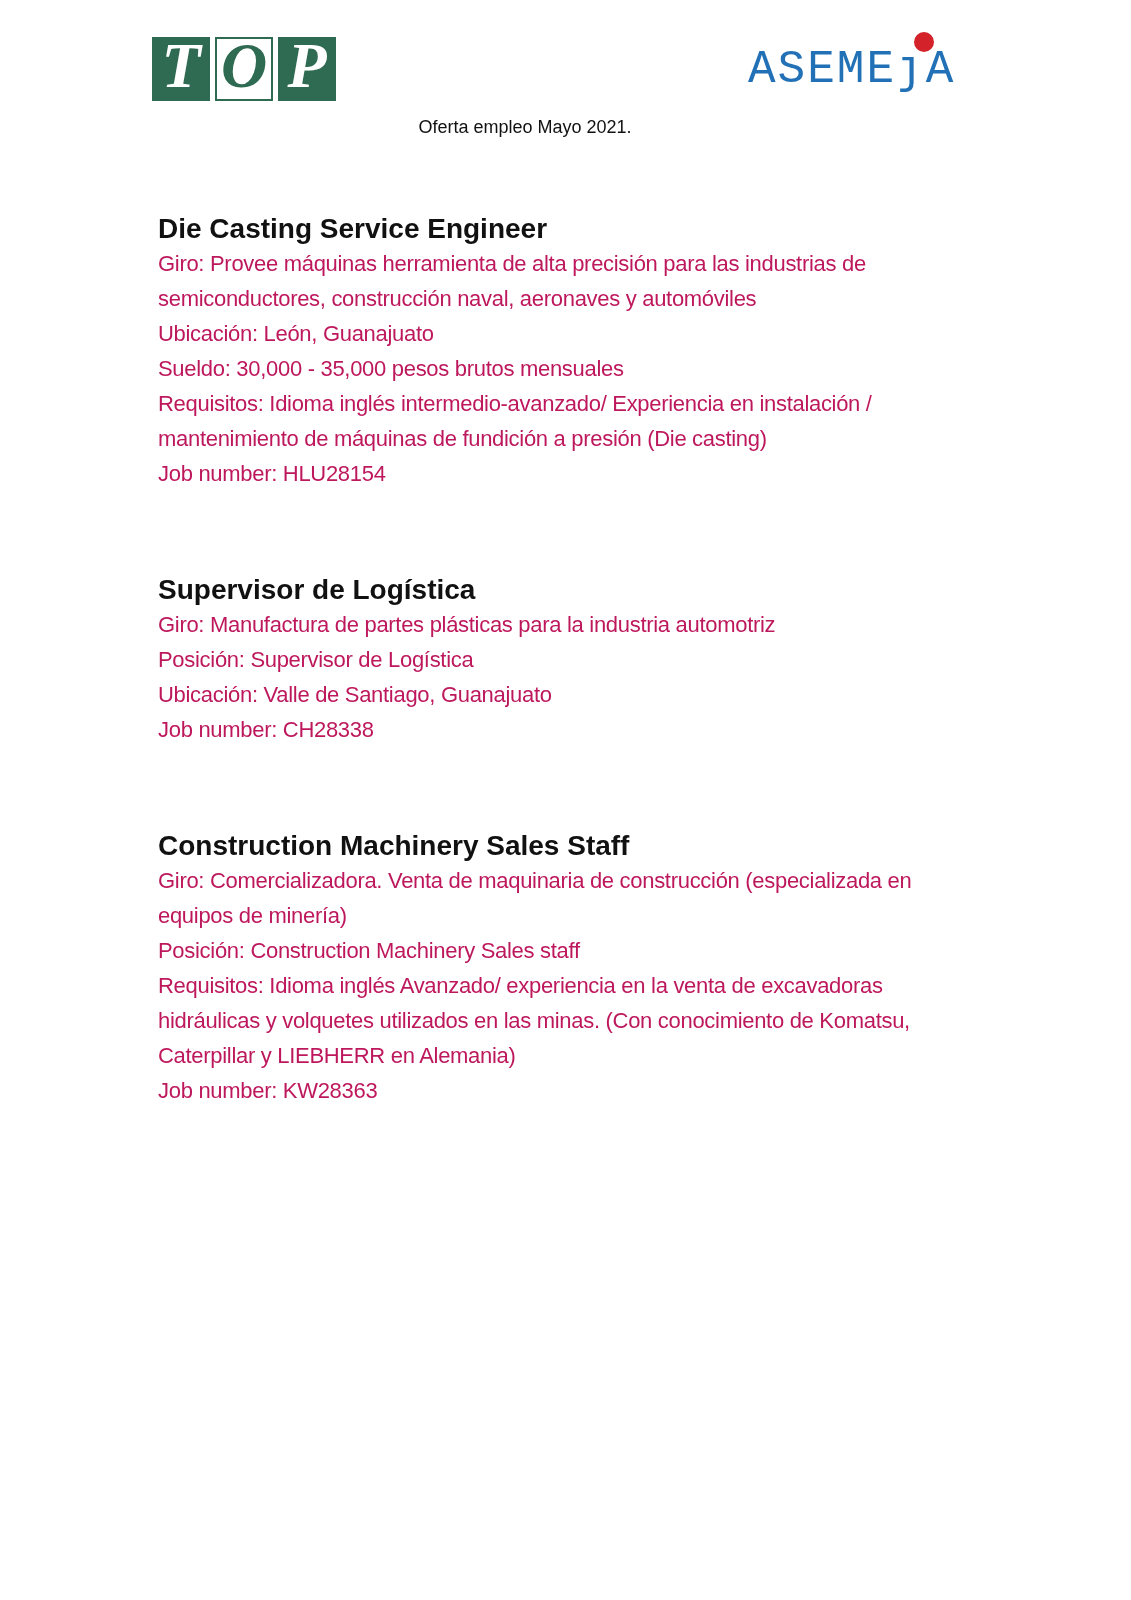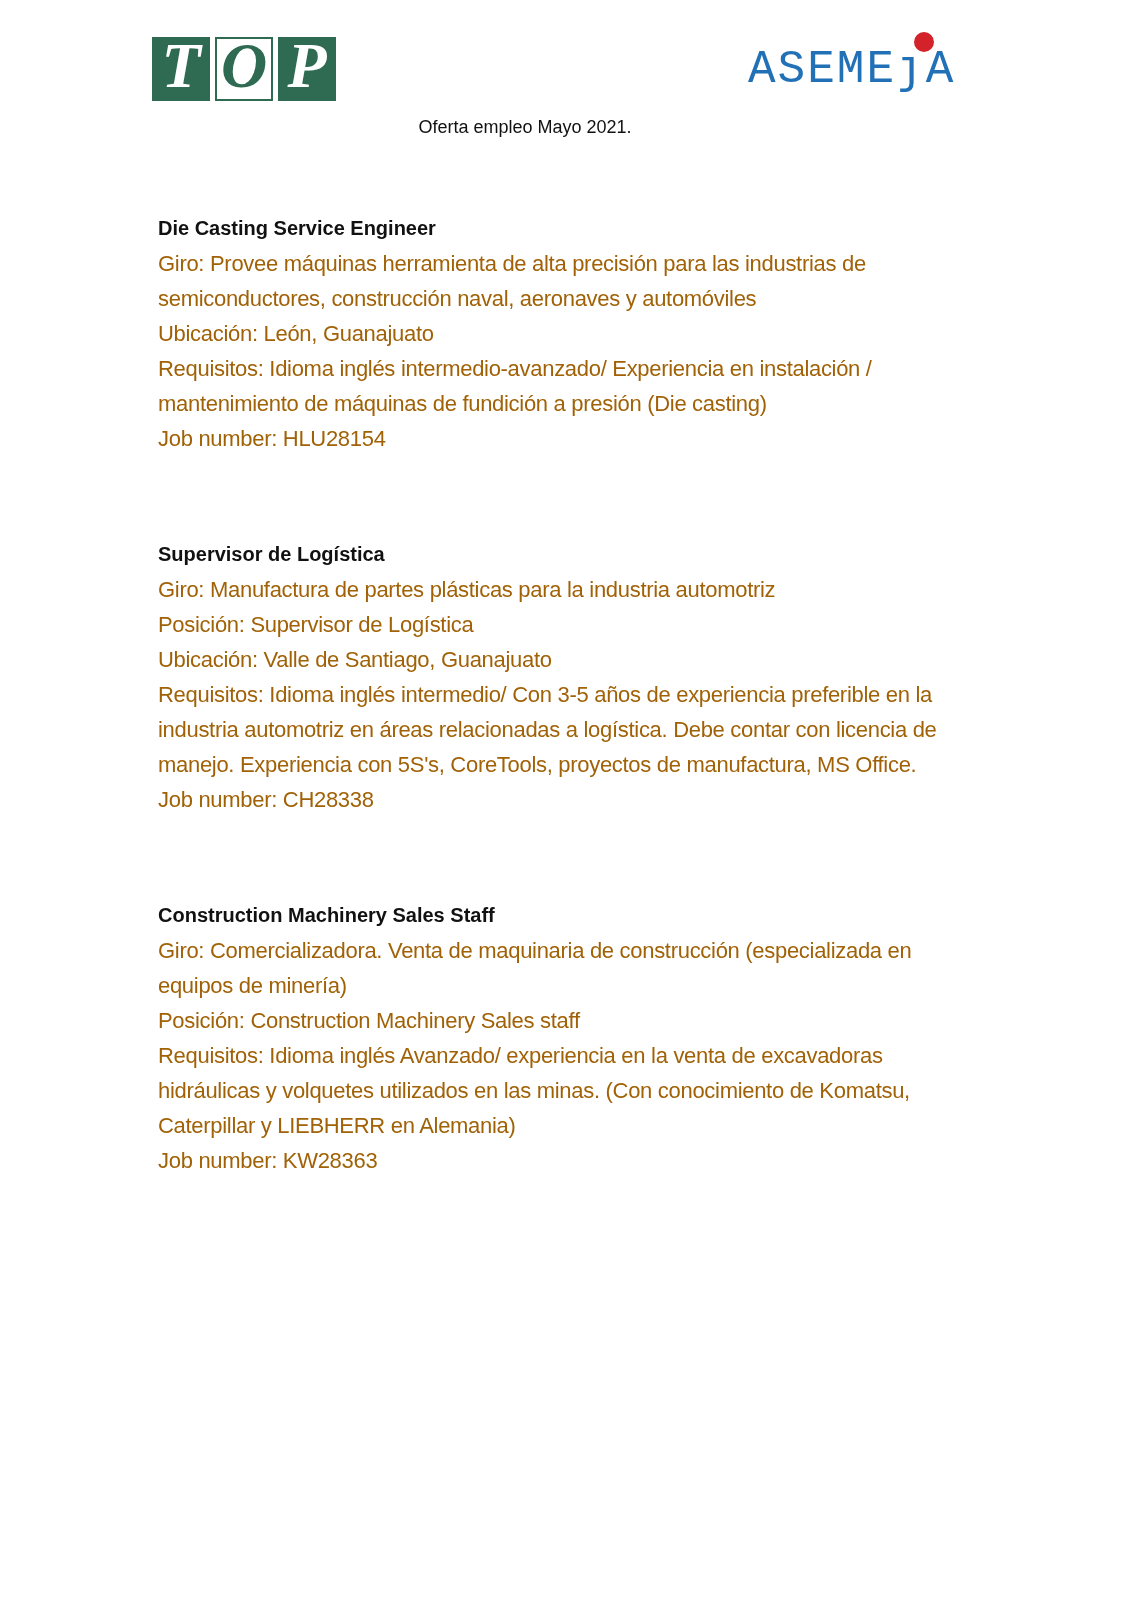--- a/index.html
+++ b/index.html
@@ -77,31 +77,31 @@
   .doc-body {
     position: absolute;
     left: 158px;
     top: 211px;
     width: 806px;
   }
   .job { margin: 0; }
   .job + .job { margin-top: 81px; }
   .job h2 {
     margin: 0;
-    font-size: 20px;
+    font-size: 28px;
     line-height: 35px;
     font-weight: bold;
     color: #111111;
   }
   .job p {
     margin: 0;
     font-size: 22px;
     line-height: 35px;
     letter-spacing: -0.3px;
-    color: #a16207;
+    color: #be185d;
   }
 </style>
 </head>
 <body>
 
 <div class="page">
 
   <div class="top-logo">
     <div class="sq green">
       <span>T</span>
@@ -119,30 +119,30 @@
   </div>
 
   <div class="doc-title">Oferta empleo Mayo 2021.</div>
 
   <div class="doc-body">
 
     <section class="job">
       <h2>Die Casting Service Engineer</h2>
       <p>Giro: Provee máquinas herramienta de alta precisión para las industrias de semiconductores, construcción naval, aeronaves y automóviles</p>
       <p>Ubicación: León, Guanajuato</p>
+      <p>Sueldo: 30,000 - 35,000 pesos brutos mensuales</p>
       <p>Requisitos: Idioma inglés intermedio-avanzado/ Experiencia en instalación / mantenimiento de máquinas de fundición a presión (Die casting)</p>
       <p>Job number: HLU28154</p>
     </section>
 
     <section class="job">
       <h2>Supervisor de Logística</h2>
       <p>Giro: Manufactura de partes plásticas para la industria automotriz</p>
       <p>Posición: Supervisor de Logística</p>
       <p>Ubicación: Valle de Santiago, Guanajuato</p>
-      <p>Requisitos: Idioma inglés intermedio/ Con 3-5 años de experiencia preferible en la industria automotriz en áreas relacionadas a logística. Debe contar con licencia de manejo. Experiencia con 5S's, CoreTools, proyectos de manufactura, MS Office.</p>
       <p>Job number: CH28338</p>
     </section>
 
     <section class="job">
       <h2>Construction Machinery Sales Staff</h2>
       <p>Giro: Comercializadora. Venta de maquinaria de construcción (especializada en equipos de minería)</p>
       <p>Posición: Construction Machinery Sales staff</p>
       <p>Requisitos: Idioma inglés Avanzado/ experiencia en la venta de excavadoras hidráulicas y volquetes utilizados en las minas. (Con conocimiento de Komatsu, Caterpillar y LIEBHERR en Alemania)</p>
       <p>Job number: KW28363</p>
     </section>

